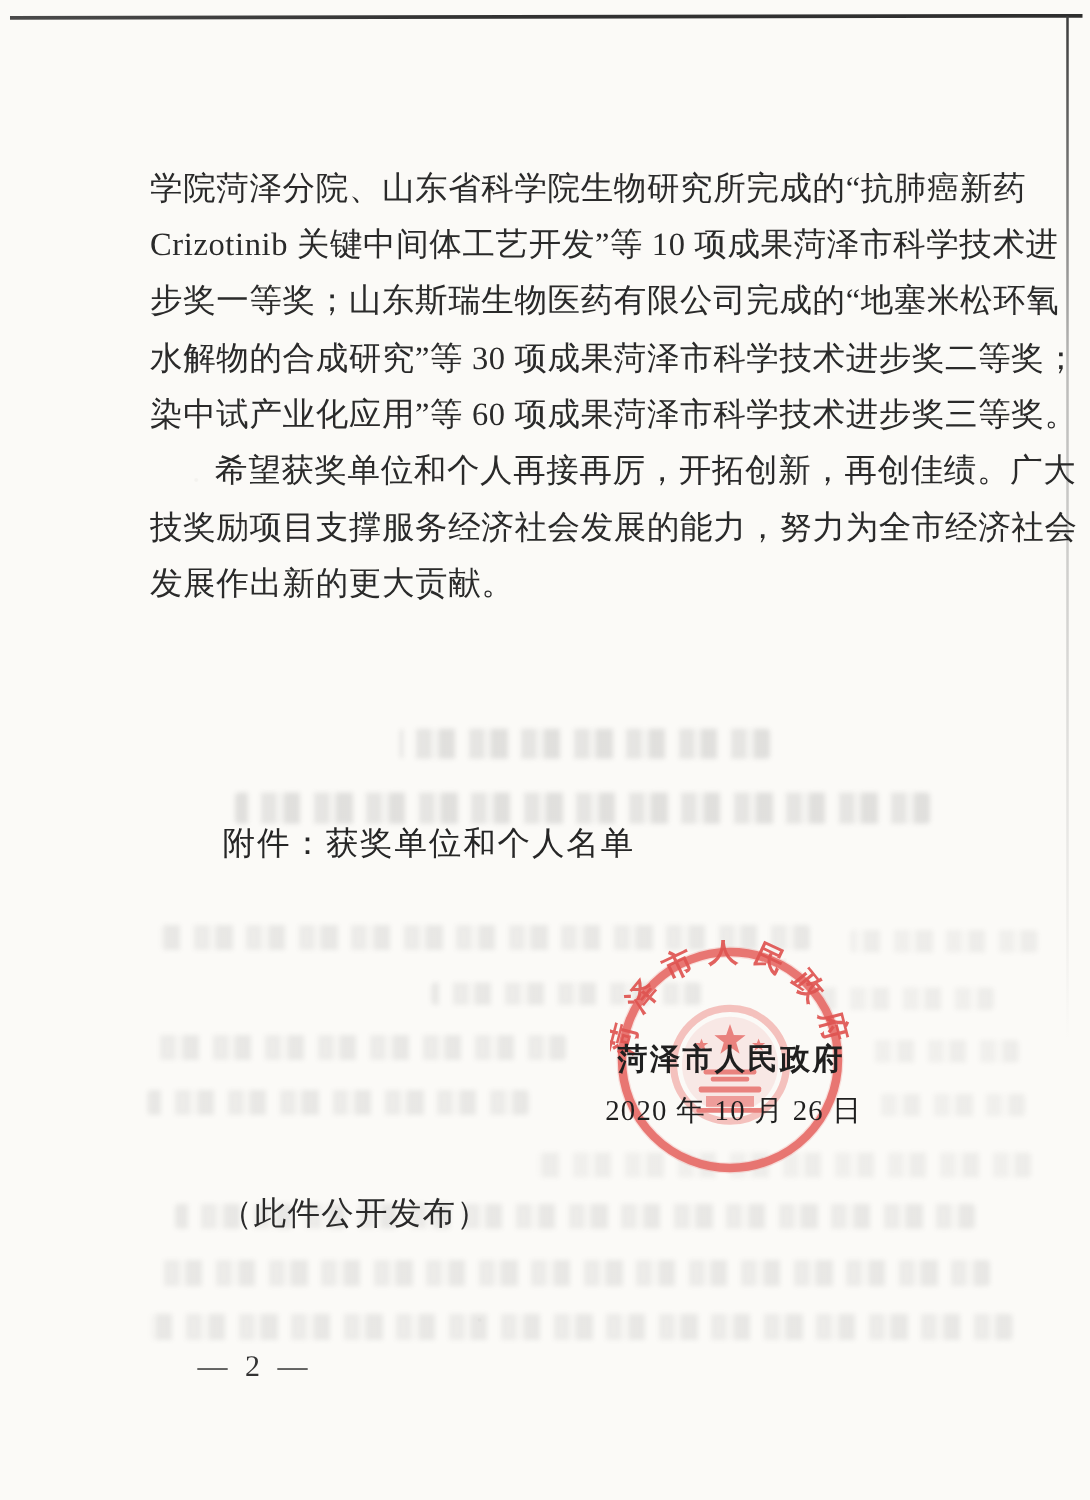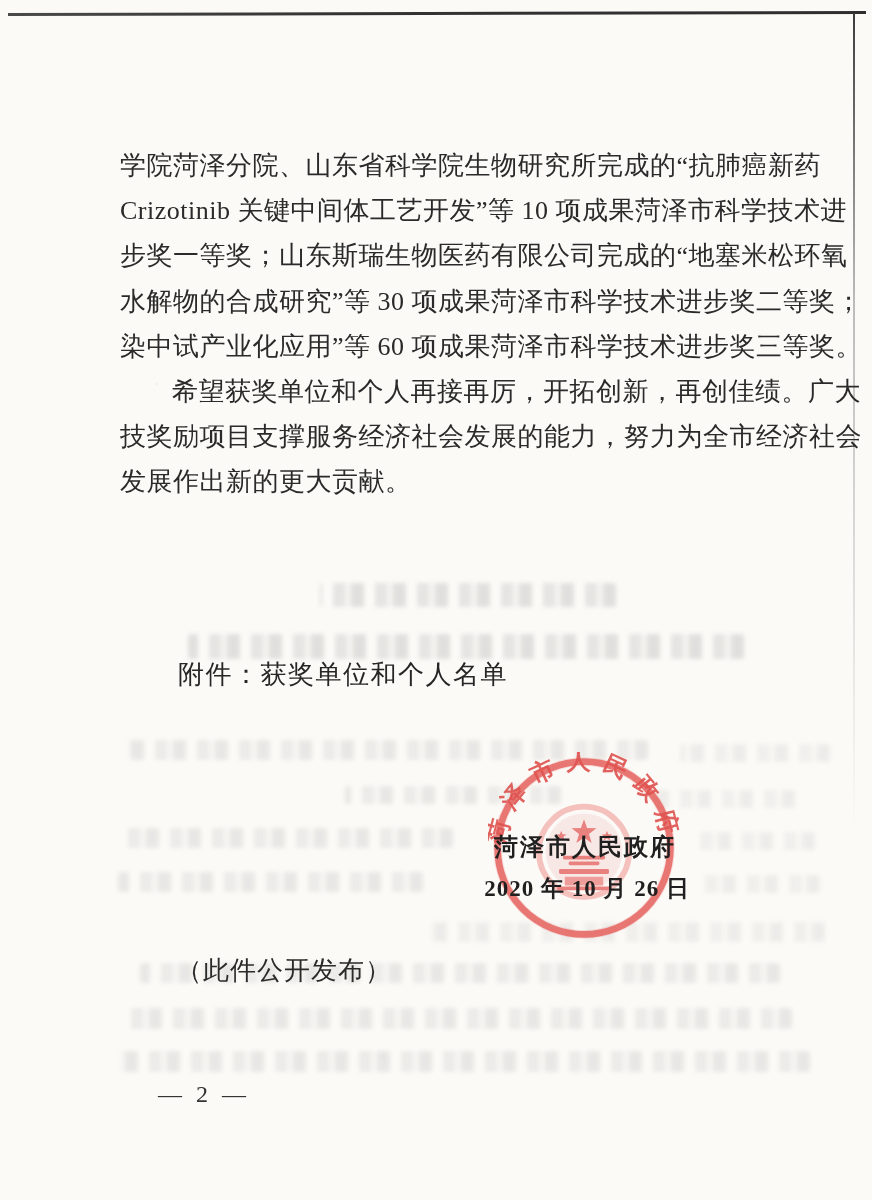--- a/index.html
+++ b/index.html
@@ -54,21 +54,21 @@
     font-size:24px;color:#333;letter-spacing:4px;
   }
   
   .sig-issuer{
     position:absolute;left:455px;top:831px;width:260px;
     text-align:center;font-size:24px;font-weight:bold;color:#1f1f1f;
     letter-spacing:2px;z-index:5;
   }
   .sig-date{
     position:absolute;left:452px;top:873px;width:270px;
-    text-align:center;font-size:23px;font-weight:bold;color:#1f1f1f;
+    text-align:center;font-size:23px;font-weight:normal;color:#1f1f1f;
     letter-spacing:1px;z-index:5;
   }
   
   .seal{
     position:absolute;left:488px;top:752px;width:192px;height:192px;z-index:4;
     filter:blur(.3px);
   }
   
   .ghost{
     position:absolute;
@@ -99,21 +99,21 @@
   <div class="ghost faint" style="left:655px;top:790px;width:140px;height:18px;"></div>
   <div class="ghost" style="left:118px;top:828px;width:335px;height:20px;"></div>
   <div class="ghost faint" style="left:690px;top:832px;width:125px;height:18px;"></div>
   <div class="ghost" style="left:118px;top:872px;width:305px;height:20px;"></div>
   <div class="ghost faint" style="left:695px;top:875px;width:125px;height:18px;"></div>
   <div class="ghost faint" style="left:430px;top:922px;width:395px;height:20px;"></div>
   <div class="ghost" style="left:140px;top:963px;width:640px;height:20px;"></div>
   <div class="ghost" style="left:120px;top:1008px;width:672px;height:21px;"></div>
   <div class="ghost" style="left:120px;top:1051px;width:690px;height:21px;"></div>
 
-  <div class="bodytext" style="top:128px;margin-top:15px;">
+  <div class="bodytext" style="top:128px;">
     <div class="line">学院菏泽分院、山东省科学院生物研究所完成的“抗肺癌新药</div>
     <div class="line">Crizotinib 关键中间体工艺开发”等 10 项成果菏泽市科学技术进</div>
     <div class="line">步奖一等奖；山东斯瑞生物医药有限公司完成的“地塞米松环氧</div>
     <div class="line">水解物的合成研究”等 30 项成果菏泽市科学技术进步奖二等奖；</div>
     <div class="line">染中试产业化应用”等 60 项成果菏泽市科学技术进步奖三等奖。</div>
     <div class="line indent">希望获奖单位和个人再接再厉，开拓创新，再创佳绩。广大</div>
     <div class="line">技奖励项目支撑服务经济社会发展的能力，努力为全市经济社会</div>
     <div class="line last">发展作出新的更大贡献。</div>
   </div>
 

